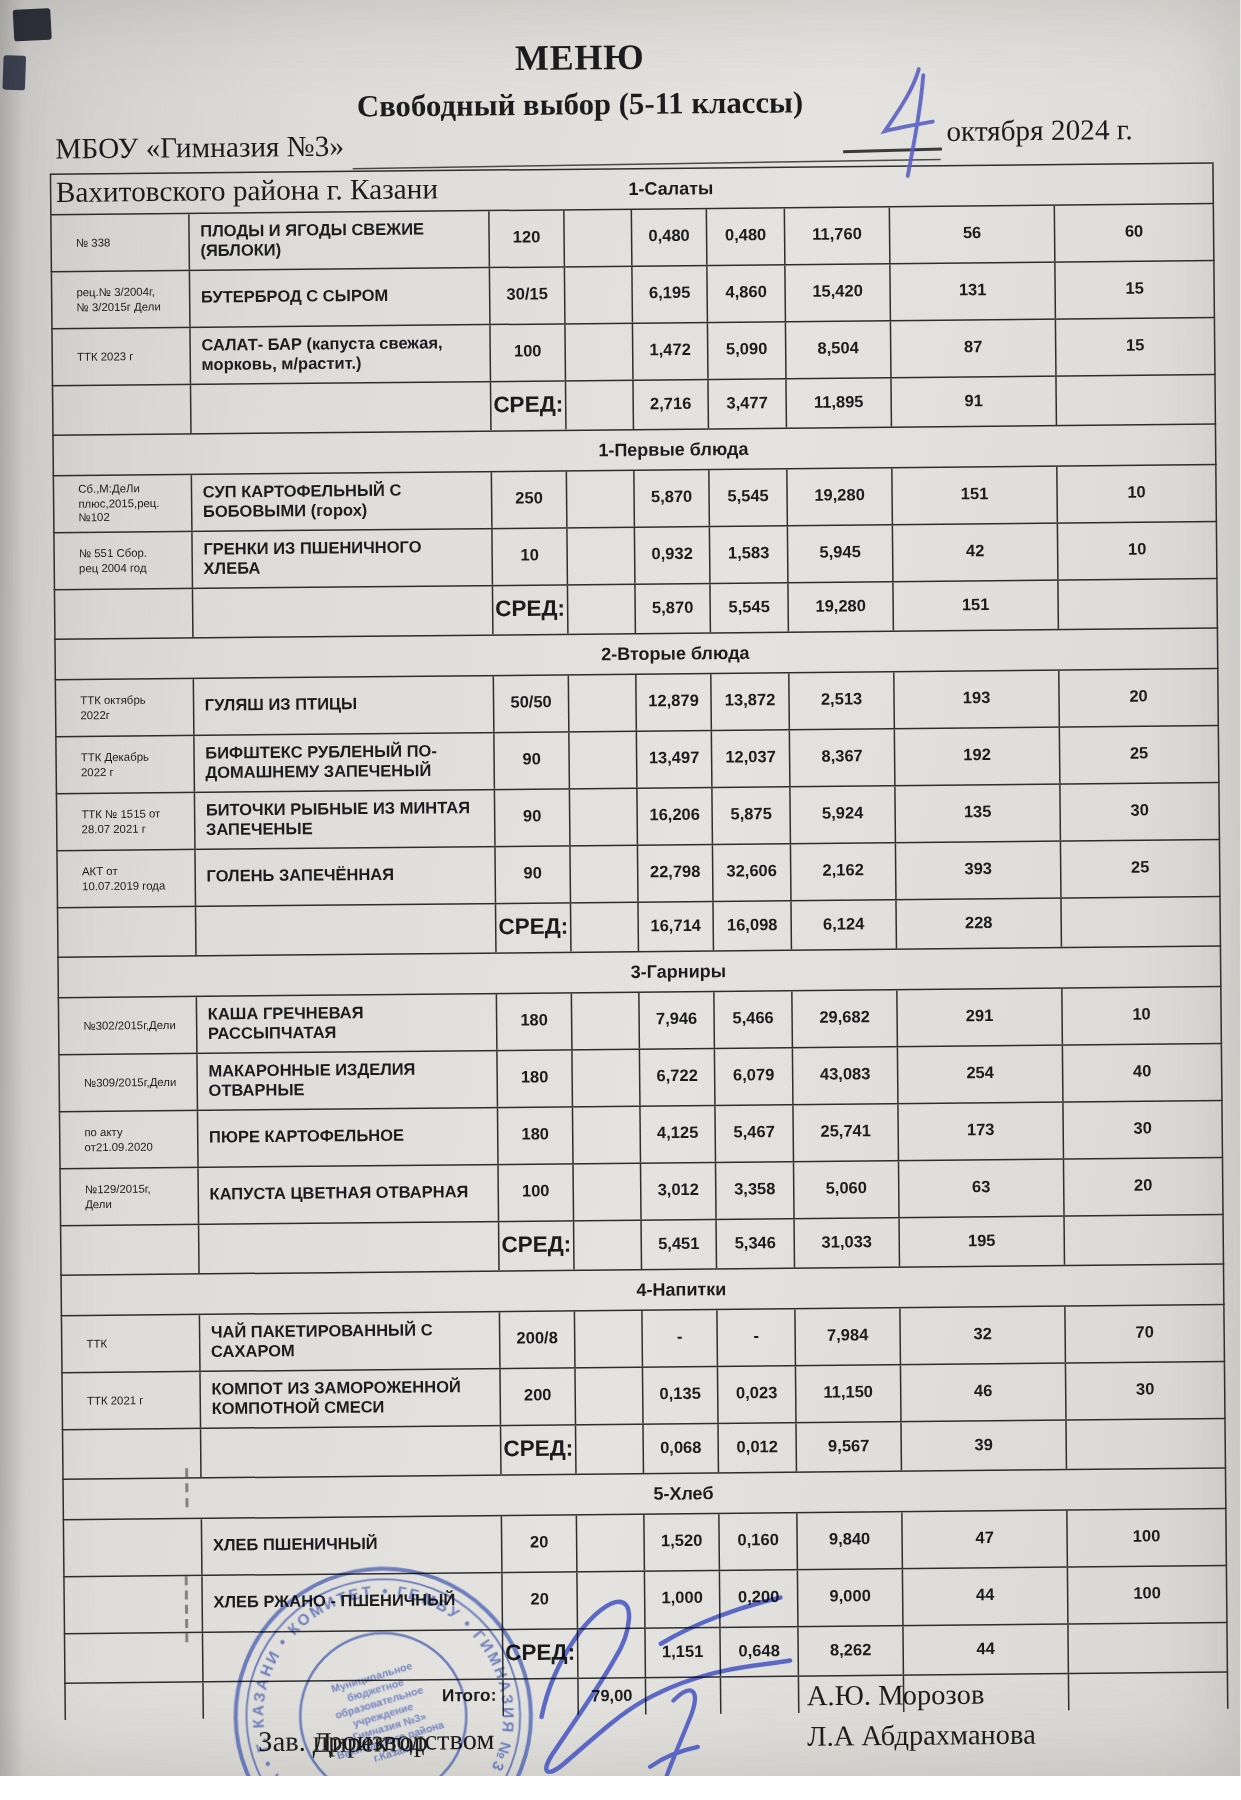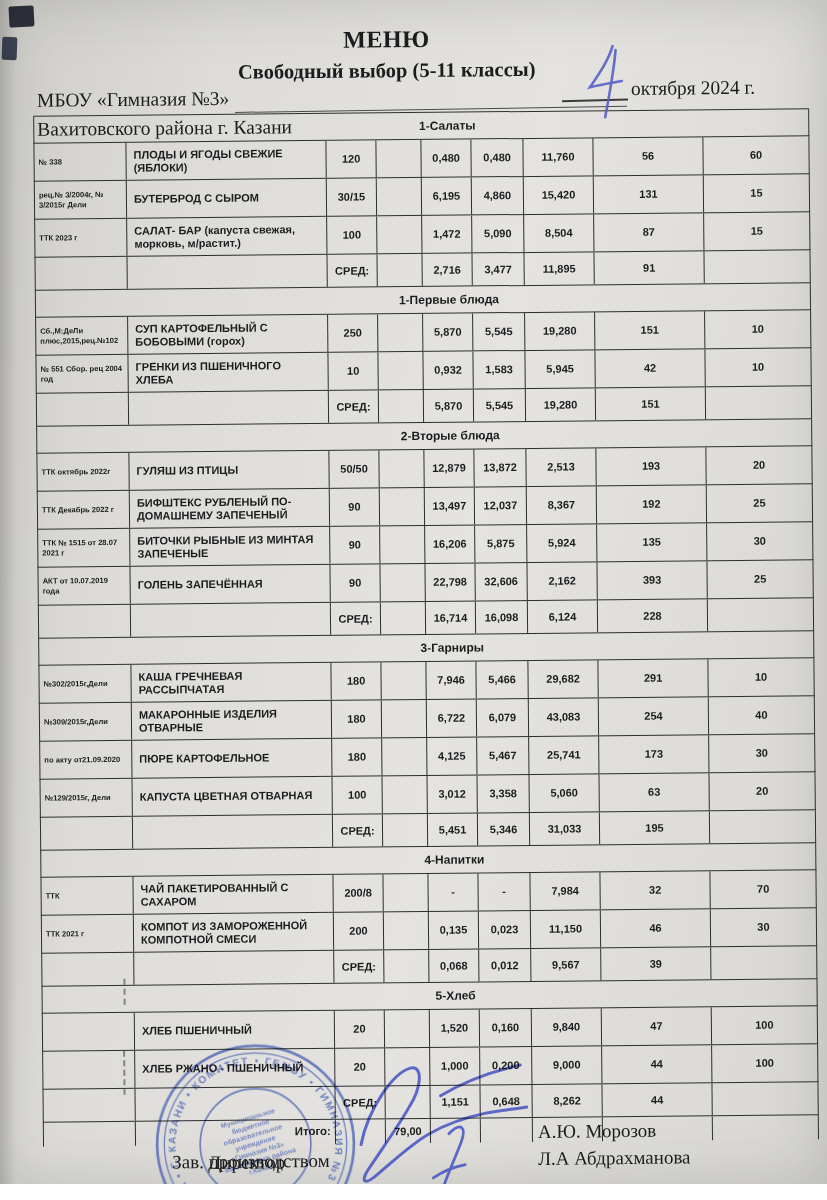--- a/index.html
+++ b/index.html
@@ -51,23 +51,23 @@
     padding:2px 3px;text-align:center;line-height:1.15;
   }
   .cell:last-child{border-right:none;}
   .row.data{min-height:38px;}
   .row.avg{min-height:33px;}
   .row.band{display:block;height:27px;border-left:1.7px solid var(--line);}
   .band-cell{
     border:none;height:100%;display:flex;align-items:center;justify-content:center;
     font-size:12px;font-weight:bold;transform:translateX(26px);
   }
-  .c-ref{justify-content:flex-start;text-align:left;font-size:7.6px;font-weight:bold;padding:2px 4px;line-height:1.3;}
+  .c-ref{justify-content:flex-start;text-align:left;font-size:7.6px;font-weight:normal;padding:2px 16px;line-height:1.3;}
   .c-name{justify-content:flex-start;text-align:left;font-size:11px;font-weight:600;padding:2px 7px;}
-  .avg-label{font-size:11px;}
+  .avg-label{font-size:15px;}
   .row.total{height:24px;border-bottom:none;}
   .total-label{justify-content:flex-end;font-size:11.5px;padding-right:4px;}
   .total-value{font-size:11px;}
 
   
   .sig-label{position:absolute;font-family:"Liberation Serif",serif;font-size:19px;z-index:3;}
   .lbl-director{left:203px;top:1150px;}
   .lbl-manager{left:167px;top:1149px;}
   .name-director{left:533px;top:1122px;}
   .name-manager{left:533px;top:1149px;}

